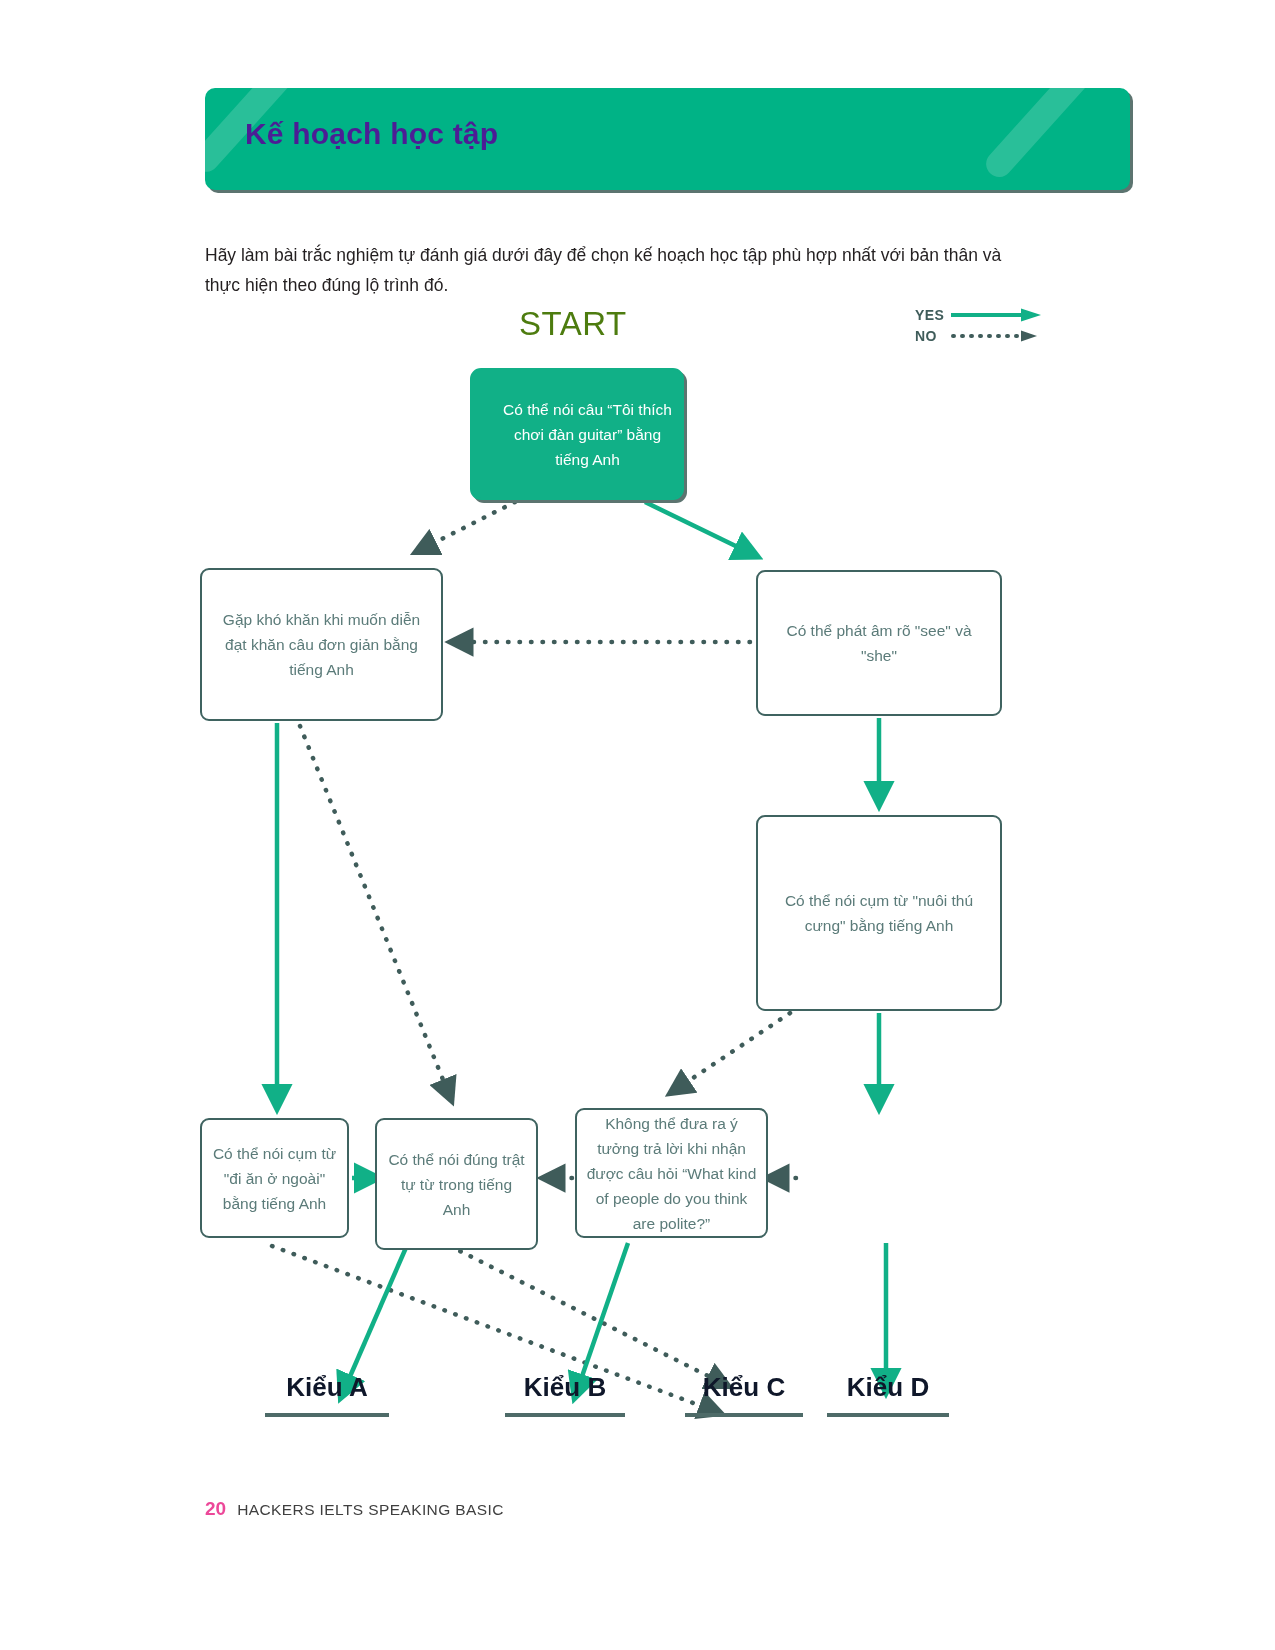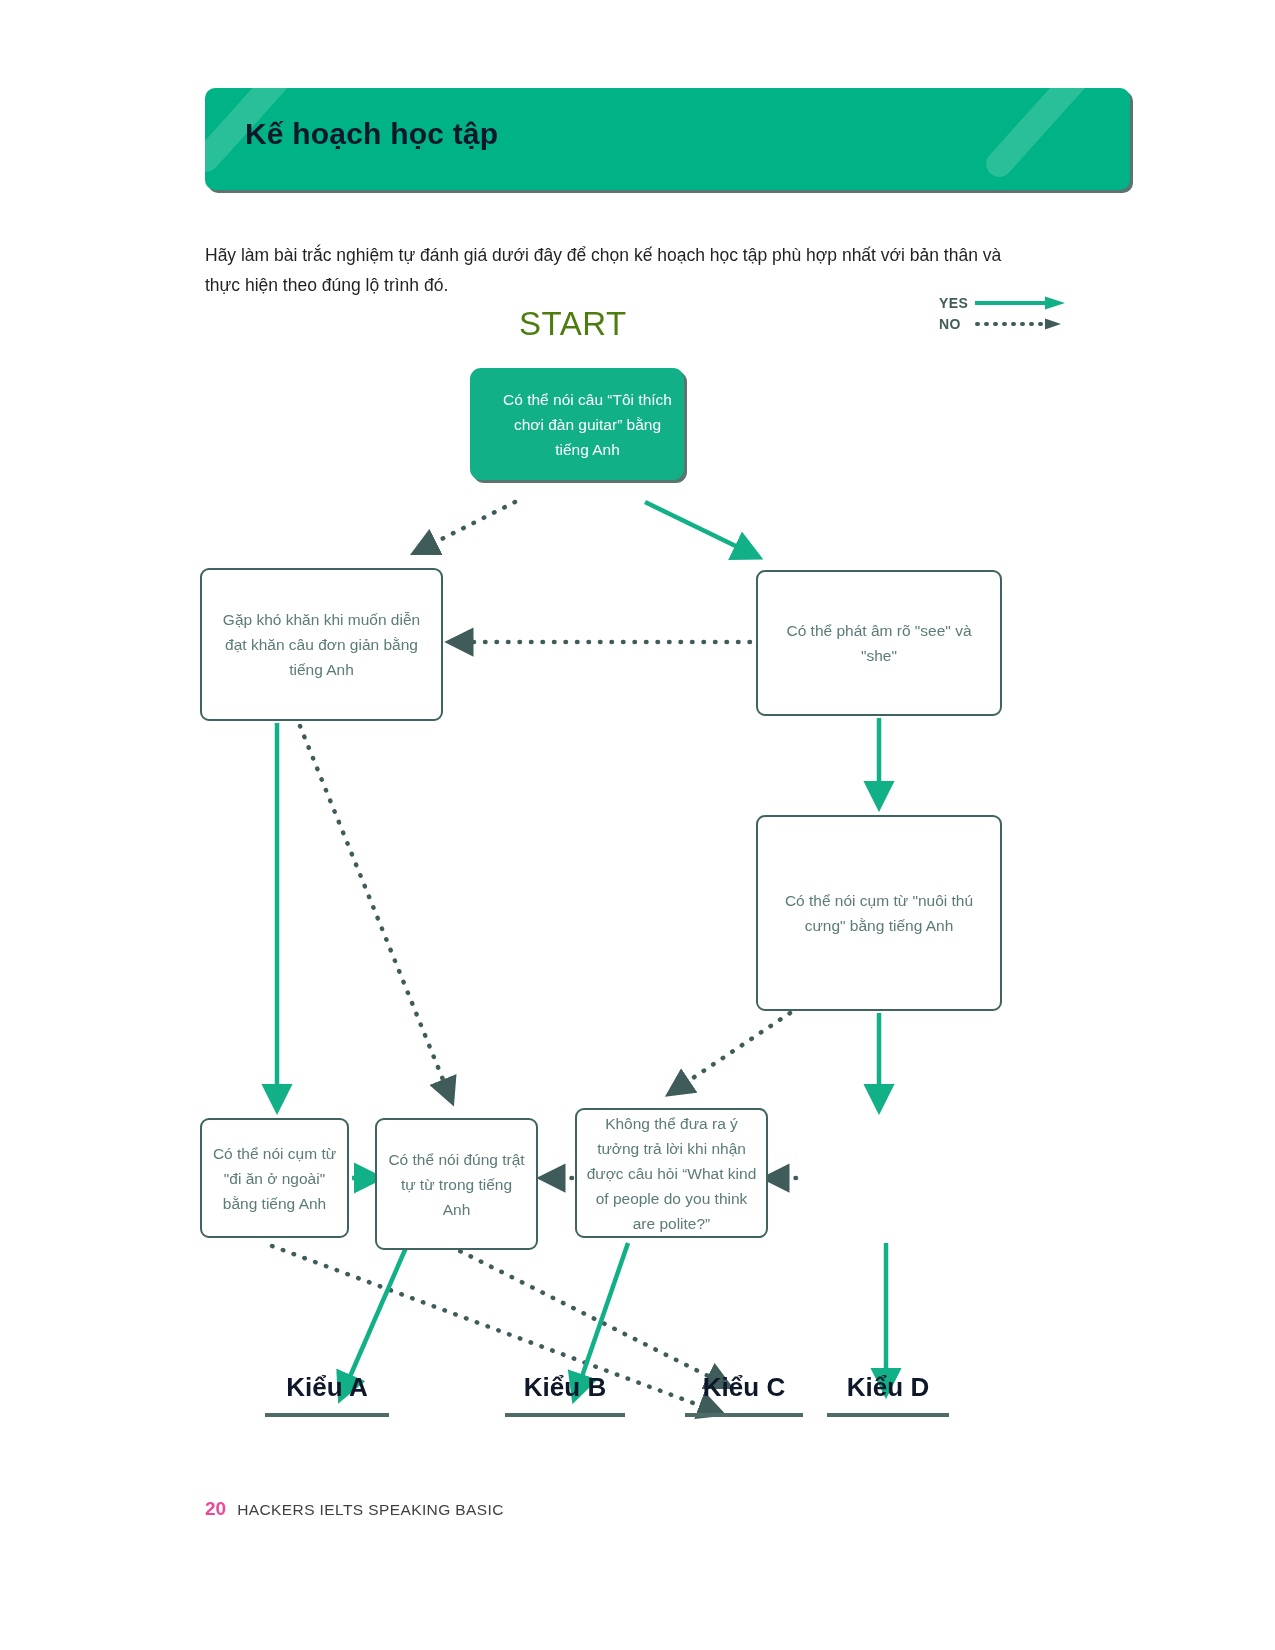--- a/index.html
+++ b/index.html
@@ -37,21 +37,21 @@
     transform: rotate(42deg);
   }
   .stripe-right {
     width: 26px; height: 190px;
     left: 836px; top: -80px;
     transform: rotate(42deg);
   }
   #header-title {
     position: absolute;
     left: 40px; top: 29px;
-    color: #0f172a;
+    color: #4c1d95;
     font-size: 30px;
     font-weight: bold;
     letter-spacing: 0.2px;
   }
 
   
   #intro {
     position: absolute;
     left: 205px; top: 240px;
     width: 820px;
@@ -66,23 +66,22 @@
     left: 519px; top: 305px;
     color: #4d7c0f;
     font-size: 33px;
     font-weight: normal;
     letter-spacing: 0.5px;
   }
 
   
   #legend {
     position: absolute;
-    left: 915px; top: 292px;
+    left: 915px; top: 304px;
     width: 180px;
-    margin-left: 24px;
   }
   .legend-row {
     position: relative;
     height: 21px;
     display: flex;
     align-items: center;
   }
   .legend-label {
     width: 36px;
     color: #3f5c5a;
@@ -109,21 +108,21 @@
   }
   .node.start-node {
     background: #11b087;
     border-color: #11b087;
     color: #ffffff;
     box-shadow: 3px 3px 0 0 #5c7470;
     border-radius: 11px;
   }
 
   
-  #node-start   { left: 470px; top: 368px;  width: 214px; height: 112px; padding-left: 30px; }
+  #node-start   { left: 470px; top: 368px;  width: 214px; height: 132px; padding-left: 30px; }
   #node-left1   { left: 200px; top: 568px;  width: 243px; height: 153px; }
   #node-right1  { left: 756px; top: 570px;  width: 246px; height: 146px; }
   #node-right2  { left: 756px; top: 815px;  width: 246px; height: 196px; }
   #node-b1      { left: 200px; top: 1118px; width: 149px; height: 120px; }
   #node-b2      { left: 375px; top: 1118px; width: 163px; height: 132px; }
   #node-b3      { left: 575px; top: 1108px; width: 193px; height: 130px; }
   #node-b4      { left: 799px; top: 1118px; width: 203px; height: 120px; }
 
   
   .result {

